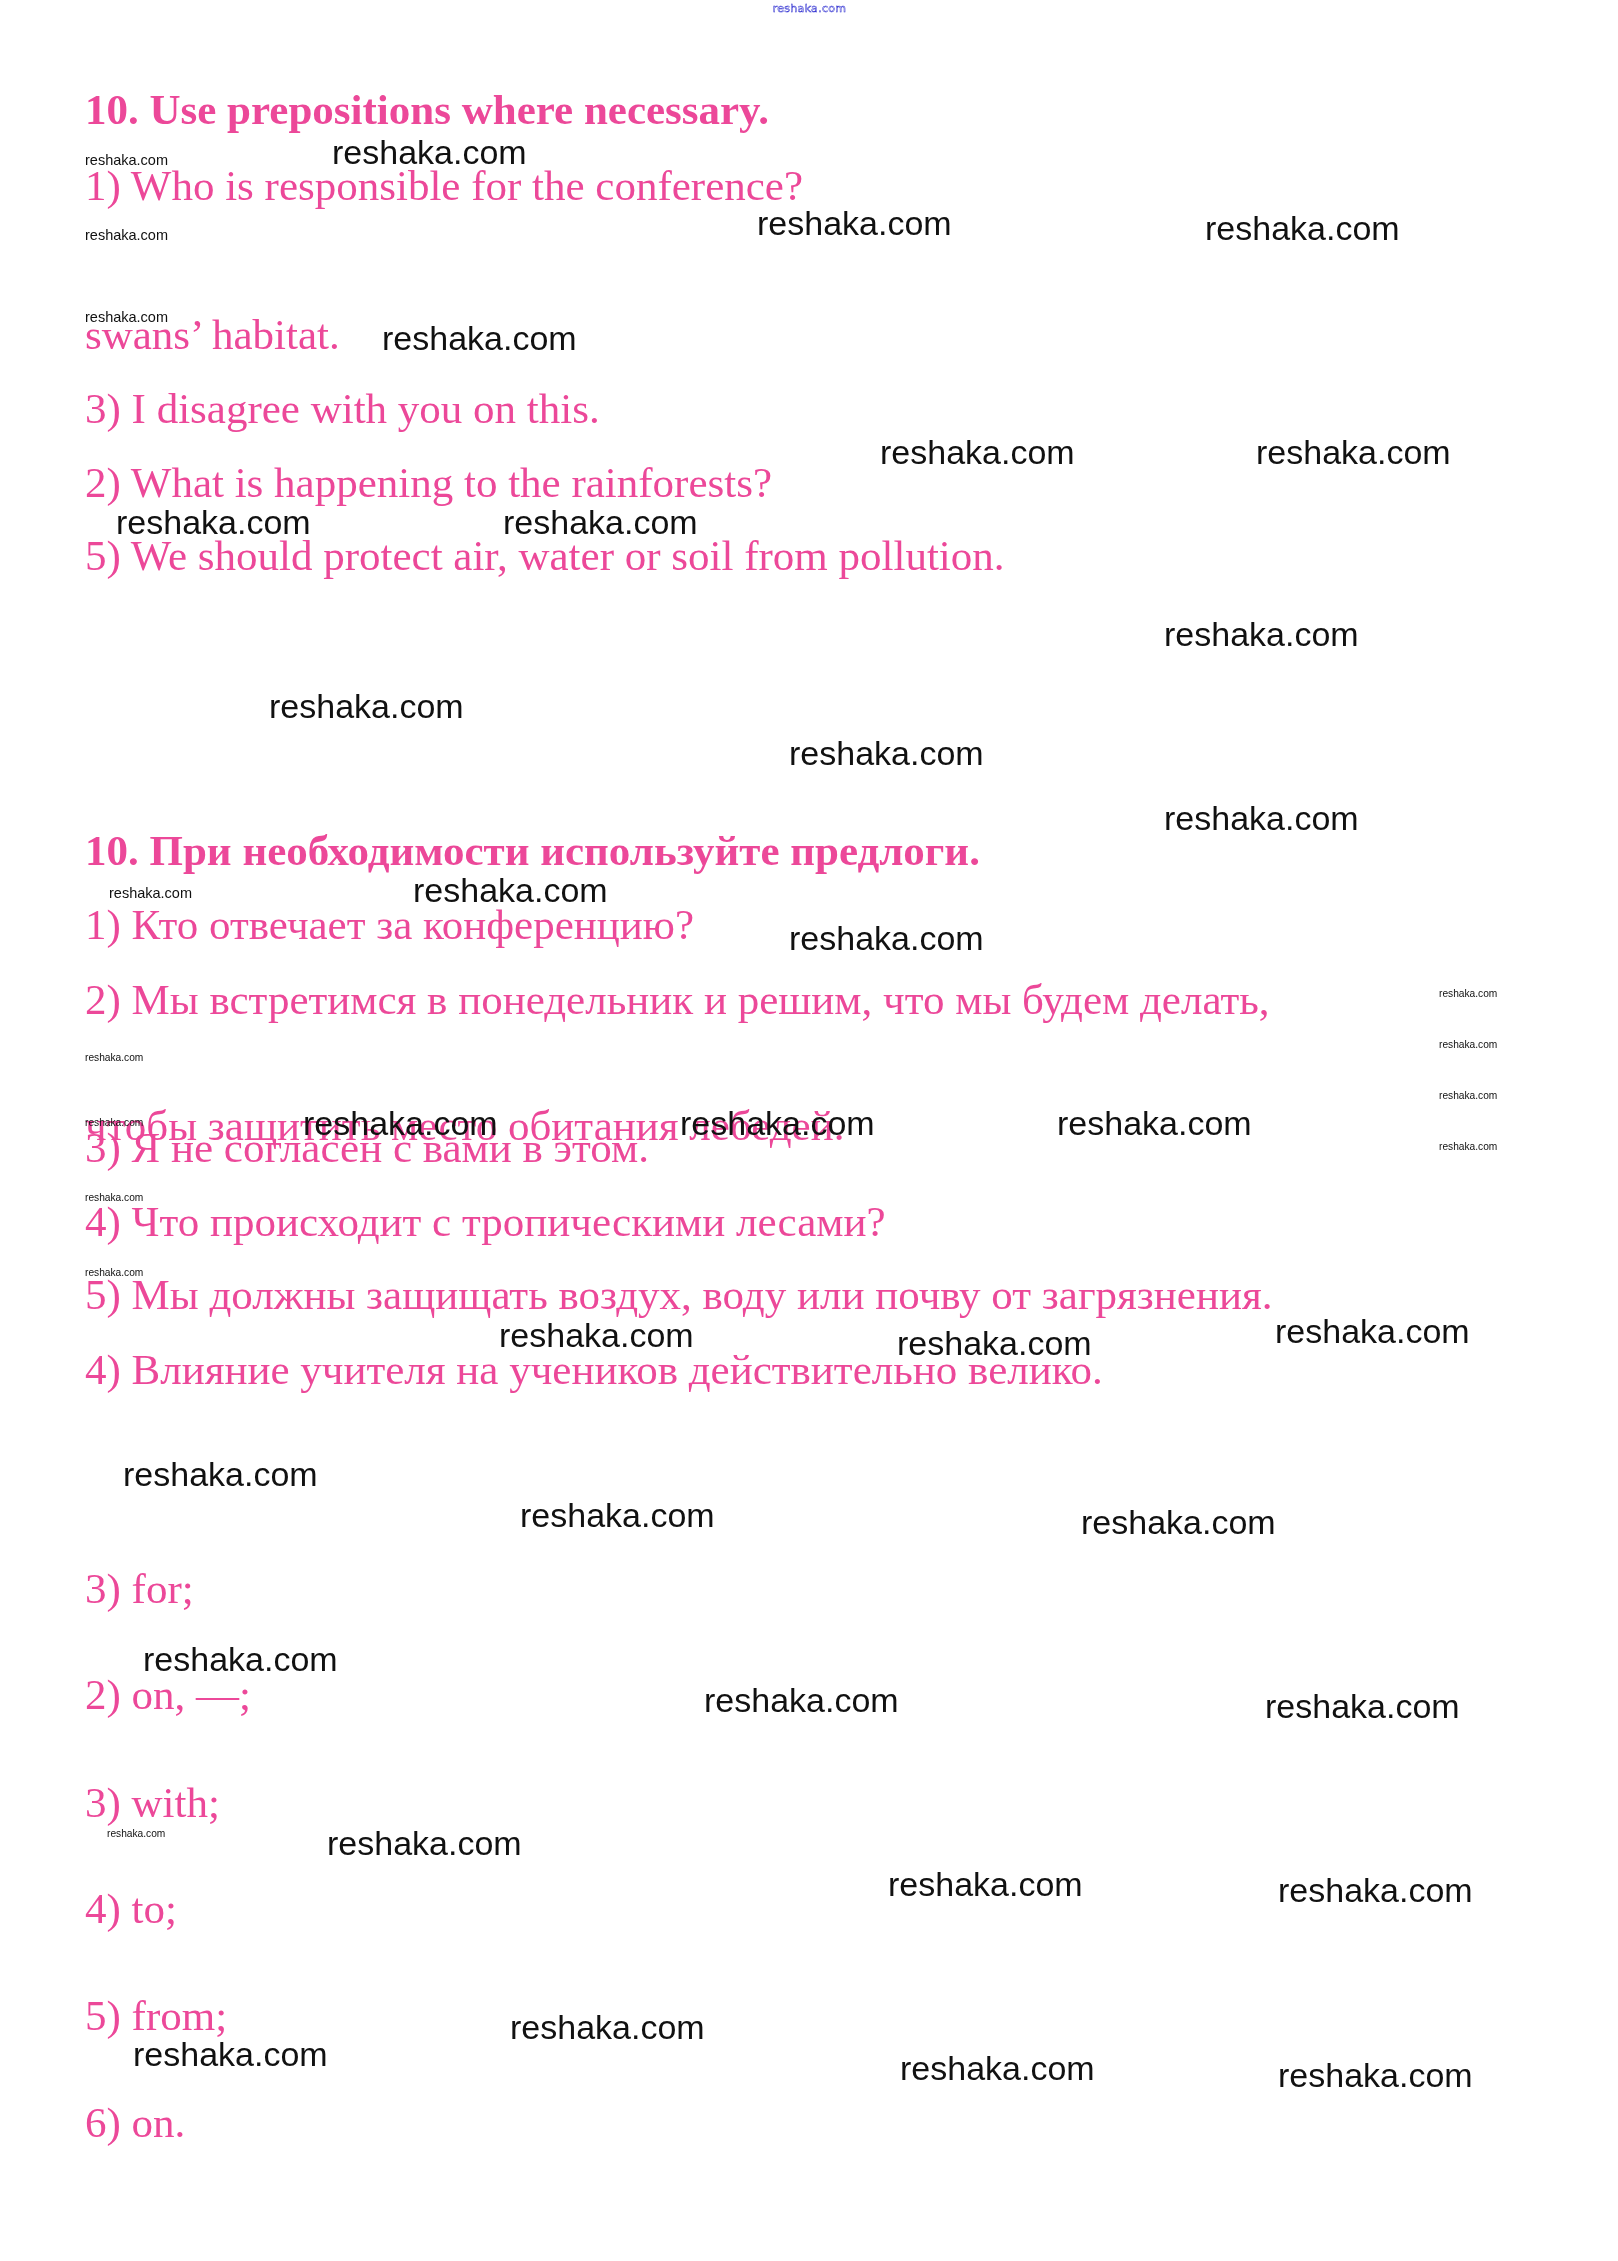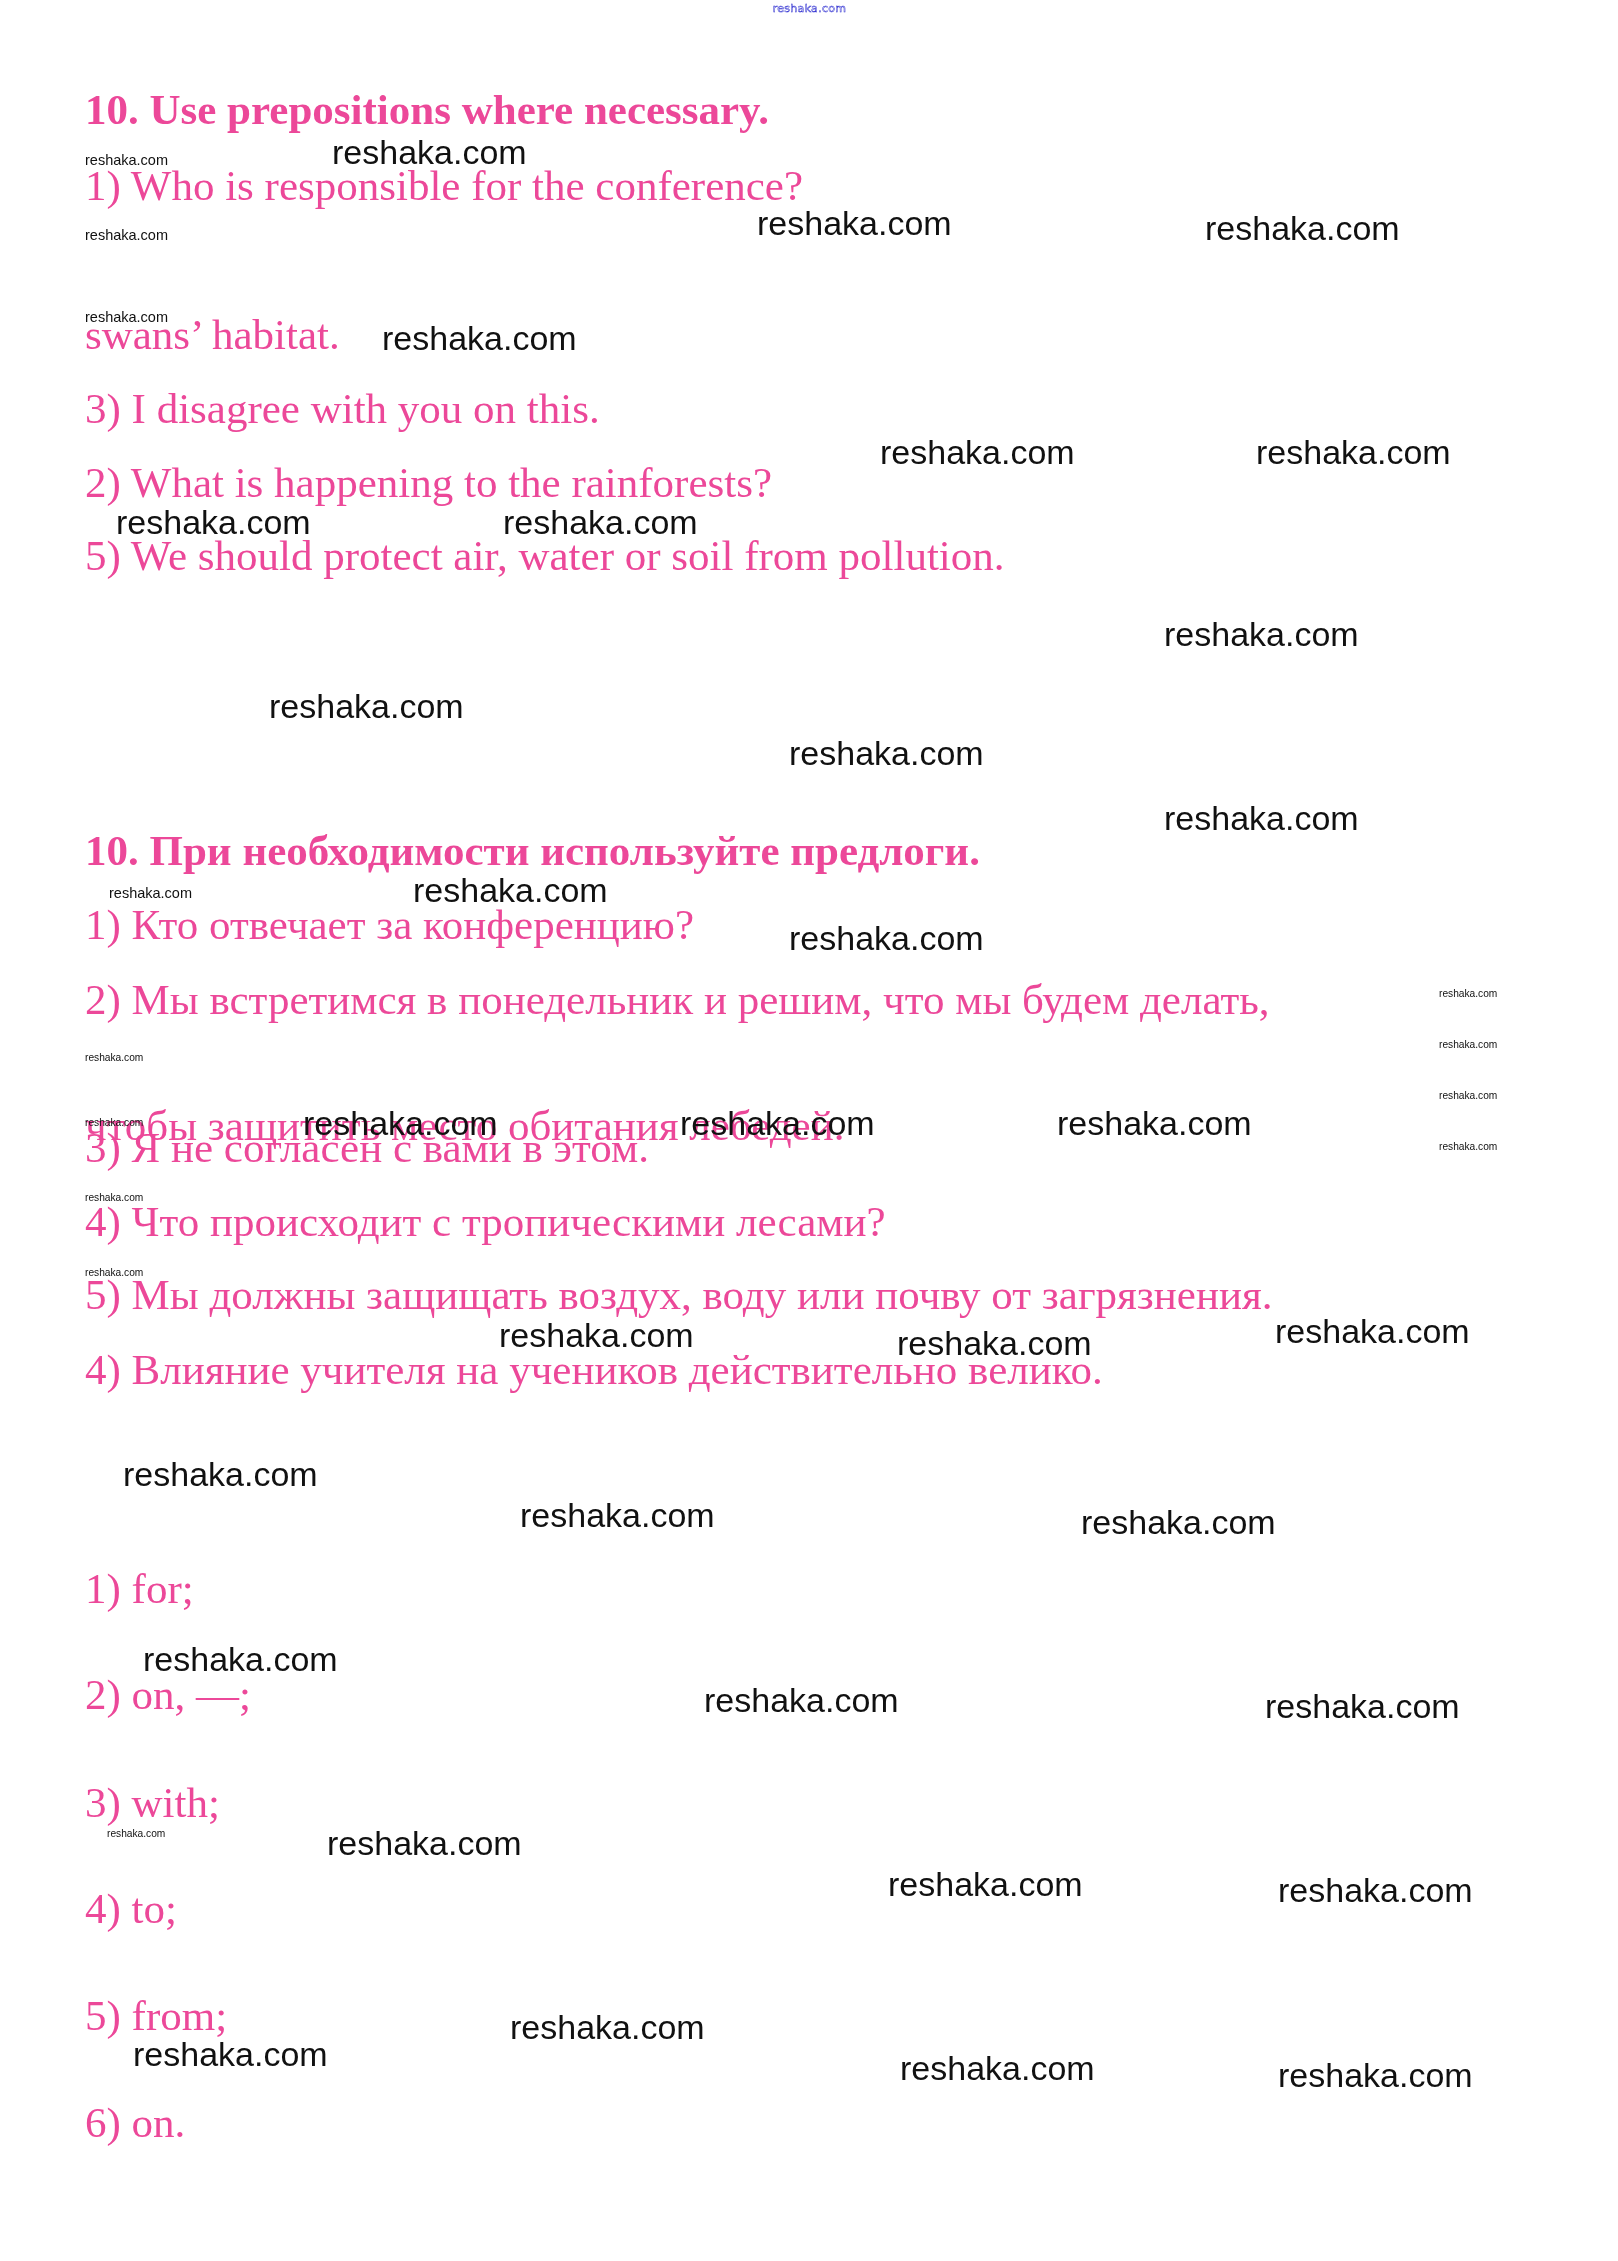--- a/index.html
+++ b/index.html
@@ -65,21 +65,21 @@
 
   <div class="t h" style="top:829px;">10. При необходимости используйте предлоги.</div>
   <div class="t" style="top:903px;">1) Кто отвечает за конференцию?</div>
   <div class="t" style="top:978px;">2) Мы встретимся в понедельник и решим, что мы будем делать,</div>
   <div class="t" style="top:1104px;">чтобы защитить место обитания лебедей.</div>
   <div class="t" style="top:1126px;">3) Я не согласен с вами в этом.</div>
   <div class="t" style="top:1200px;">4) Что происходит с тропическими лесами?</div>
   <div class="t" style="top:1273px;">5) Мы должны защищать воздух, воду или почву от загрязнения.</div>
   <div class="t" style="top:1348px;">4) Влияние учителя на учеников действительно велико.</div>
 
-  <div class="t" style="top:1567px;">1) for;</div>
+  <div class="t" style="top:1567px;">3) for;</div>
   <div class="t" style="top:1673px;">2) on, —;</div>
   <div class="t" style="top:1781px;">3) with;</div>
   <div class="t" style="top:1887px;">4) to;</div>
   <div class="t" style="top:1994px;">5) from;</div>
   <div class="t" style="top:2101px;">6) on.</div>
 
   <div class="wm big" style="left:332px;top:135px;">reshaka.com</div>
   <div class="wm big" style="left:757px;top:206px;">reshaka.com</div>
   <div class="wm big" style="left:1205px;top:211px;">reshaka.com</div>
   <div class="wm big" style="left:382px;top:321px;">reshaka.com</div>

